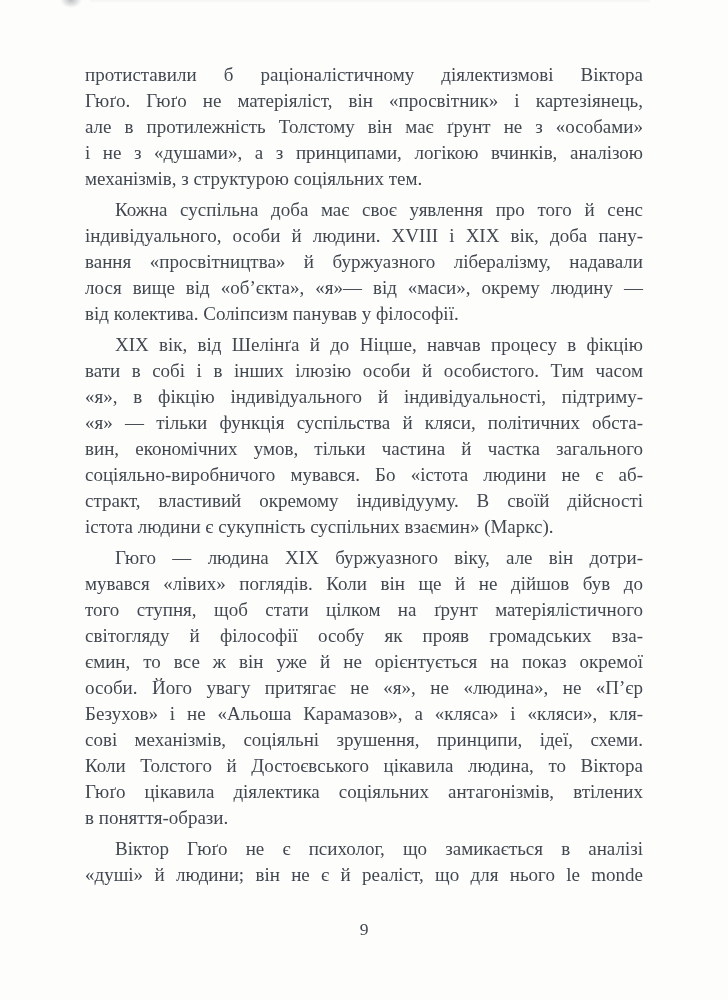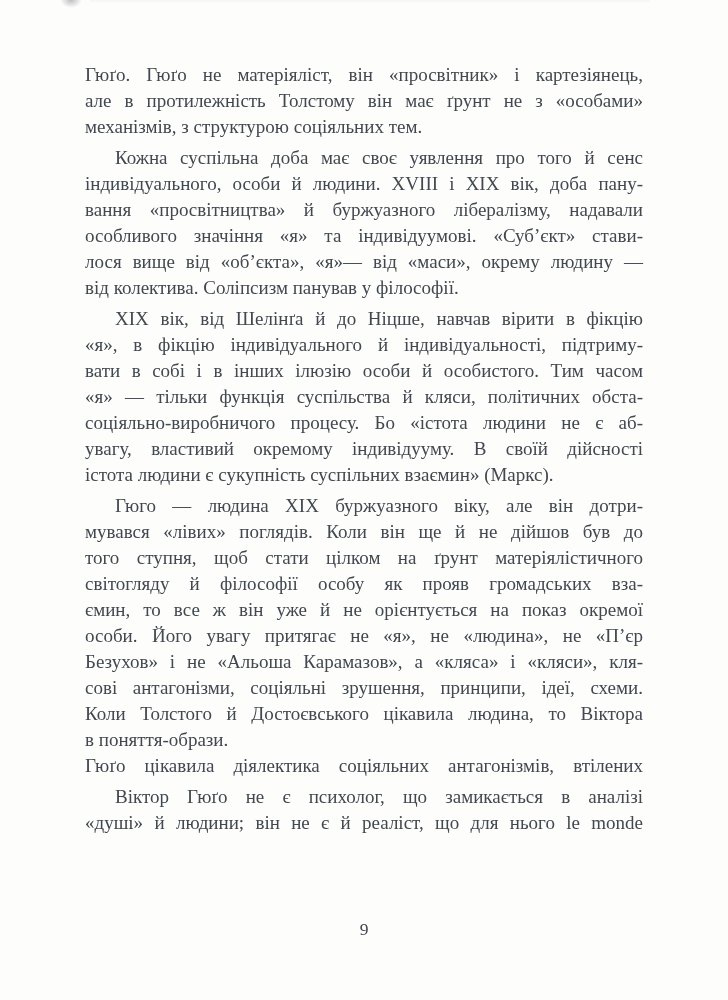--- a/index.html
+++ b/index.html
@@ -63,53 +63,55 @@
   }
 </style>
 </head>
 <body>
 
 <div class="page">
   <div class="scan-smudge"></div>
   <div class="scan-streak"></div>
   <div class="text-column">
       <div class="paragraph">
+        <div class="text-line">протиставили б раціоналістичному діялектизмові Віктора</div>
         <div class="text-line">Гюґо. Гюґо не матеріяліст, він «просвітник» і картезіянець,</div>
         <div class="text-line">але в протилежність Толстому він має ґрунт не з «особами»</div>
+        <div class="text-line">і не з «душами», а з принципами, логікою вчинків, аналізою</div>
         <div class="text-line para-end">механізмів, з структурою соціяльних тем.</div>
       </div>
       <div class="paragraph">
         <div class="text-line indent">Кожна суспільна доба має своє уявлення про того й сенс</div>
         <div class="text-line">індивідуального, особи й людини. XVIII і XIX вік, доба пану-</div>
         <div class="text-line">вання «просвітництва» й буржуазного лібералізму, надавали</div>
-        <div class="text-line">особливого значіння «я» та індивідуумові. «Суб’єкт» стави-</div>
         <div class="text-line">лося вище від «об’єкта», «я»— від «маси», окрему людину —</div>
         <div class="text-line para-end">від колектива. Соліпсизм панував у філософії.</div>
       </div>
       <div class="paragraph">
-        <div class="text-line indent">XIX вік, від Шелінґа й до Ніцше, навчав вірити в фікцію</div>
+        <div class="text-line indent">XIX вік, від Шелінґа й до Ніцше, навчав процесу в фікцію</div>
+        <div class="text-line">вати в собі і в інших ілюзію особи й особистого. Тим часом</div>
         <div class="text-line">«я», в фікцію індивідуального й індивідуальності, підтриму-</div>
-        <div class="text-line">вати в собі і в інших ілюзію особи й особистого. Тим часом</div>
         <div class="text-line">«я» — тільки функція суспільства й кляси, політичних обста-</div>
-        <div class="text-line">соціяльно-виробничого процесу. Бо «істота людини не є аб-</div>
-        <div class="text-line">увагу, властивий окремому індивідууму. В своїй дійсності</div>
+        <div class="text-line">вин, економічних умов, тільки частина й частка загального</div>
+        <div class="text-line">соціяльно-виробничого мувався. Бо «істота людини не є аб-</div>
+        <div class="text-line">стракт, властивий окремому індивідууму. В своїй дійсності</div>
         <div class="text-line para-end">істота людини є сукупність суспільних взаємин» (Маркс).</div>
       </div>
       <div class="paragraph">
         <div class="text-line indent">Гюго — людина XIX буржуазного віку, але він дотри-</div>
         <div class="text-line">мувався «лівих» поглядів. Коли він ще й не дійшов був до</div>
         <div class="text-line">того ступня, щоб стати цілком на ґрунт матеріялістичного</div>
         <div class="text-line">світогляду й філософії особу як прояв громадських вза-</div>
         <div class="text-line">ємин, то все ж він уже й не орієнтується на показ окремої</div>
         <div class="text-line">особи. Його увагу притягає не «я», не «людина», не «П’єр</div>
         <div class="text-line">Безухов» і не «Альоша Карамазов», а «кляса» і «кляси», кля-</div>
-        <div class="text-line">сові антагонізми, соціяльні зрушення, принципи, ідеї, схеми.</div>
+        <div class="text-line">сові механізмів, соціяльні зрушення, принципи, ідеї, схеми.</div>
         <div class="text-line">Коли Толстого й Достоєвського цікавила людина, то Віктора</div>
+        <div class="text-line">Гюґо цікавила діялектика соціяльних антагонізмів, втілених</div>
         <div class="text-line para-end">в поняття-образи.</div>
-        <div class="text-line">Гюґо цікавила діялектика соціяльних антагонізмів, втілених</div>
       </div>
       <div class="paragraph">
         <div class="text-line indent">Віктор Гюґо не є психолог, що замикається в аналізі</div>
         <div class="text-line">«душі» й людини; він не є й реаліст, що для нього le monde</div>
       </div>
     </div>
   <div class="folio">9</div>
 </div>
 
 </body></html>

